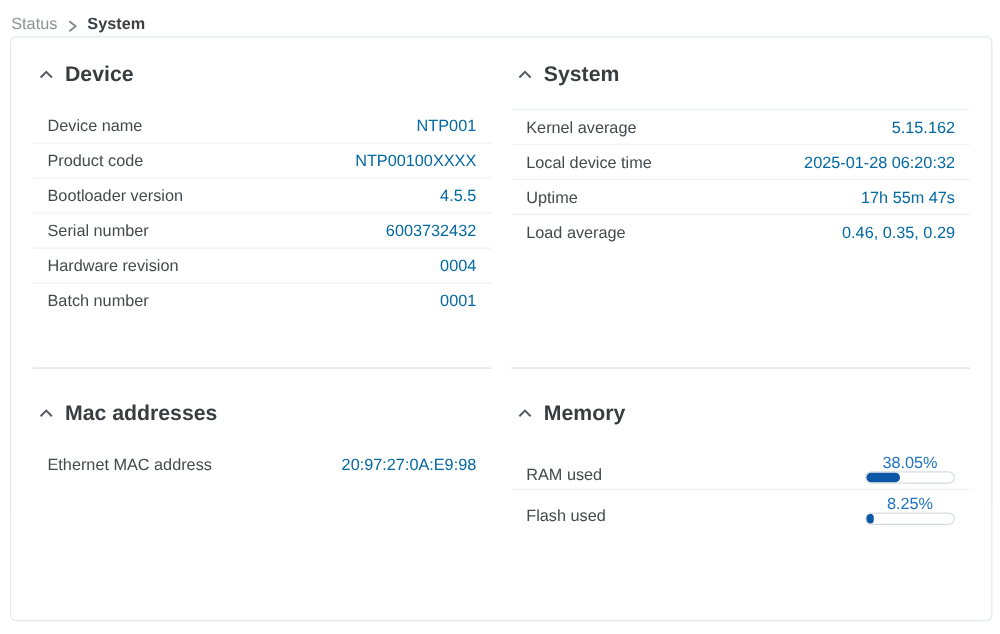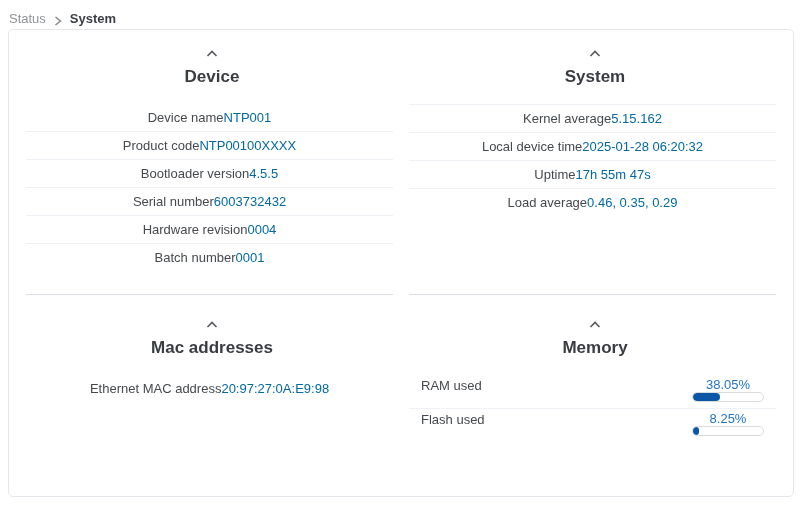--- a/index.html
+++ b/index.html
@@ -33,37 +33,36 @@
   }
 
   .section { min-width:0; }
   .sec-bottom { border-top:1px solid #dcdfe3; padding-top:20px; }
 
   .sec-header {
     display:flex; align-items:center; gap:9px;
     margin:6px 0 17px; padding-left:5px;
     font-size:17px; font-weight:700; color:#393d41;
     cursor:pointer;
-    flex-direction:column;
   }
   .sec-header .chev { display:flex; align-items:center; }
 
   
   .row {
-    display:flex; justify-content:center; align-items:center;
+    display:flex; justify-content:space-between; align-items:center;
     padding:5px 12px; font-size:13px; line-height:17px;
     border-top:1px solid #eef1f6;
   }
   .row.first { border-top:none; }
   .row .label { color:#45494d; }
   .row .value { color:#0369a1; text-align:right; white-space:nowrap; }
 
   
   .mem-row {
-    display:flex; justify-content:space-between; align-items:flex-start;
+    display:flex; justify-content:space-between; align-items:flex-end;
     padding:3px 12px 4px; min-height:33px; font-size:13px;
     border-top:1px solid #eef1f6;
   }
   .mem-row.first { border-top:none; }
   .meter { width:72px; }
   .meter .pct {
     text-align:center; font-size:13px; line-height:13px;
     color:#2273c2; margin-bottom:1px;
   }
   .track {

